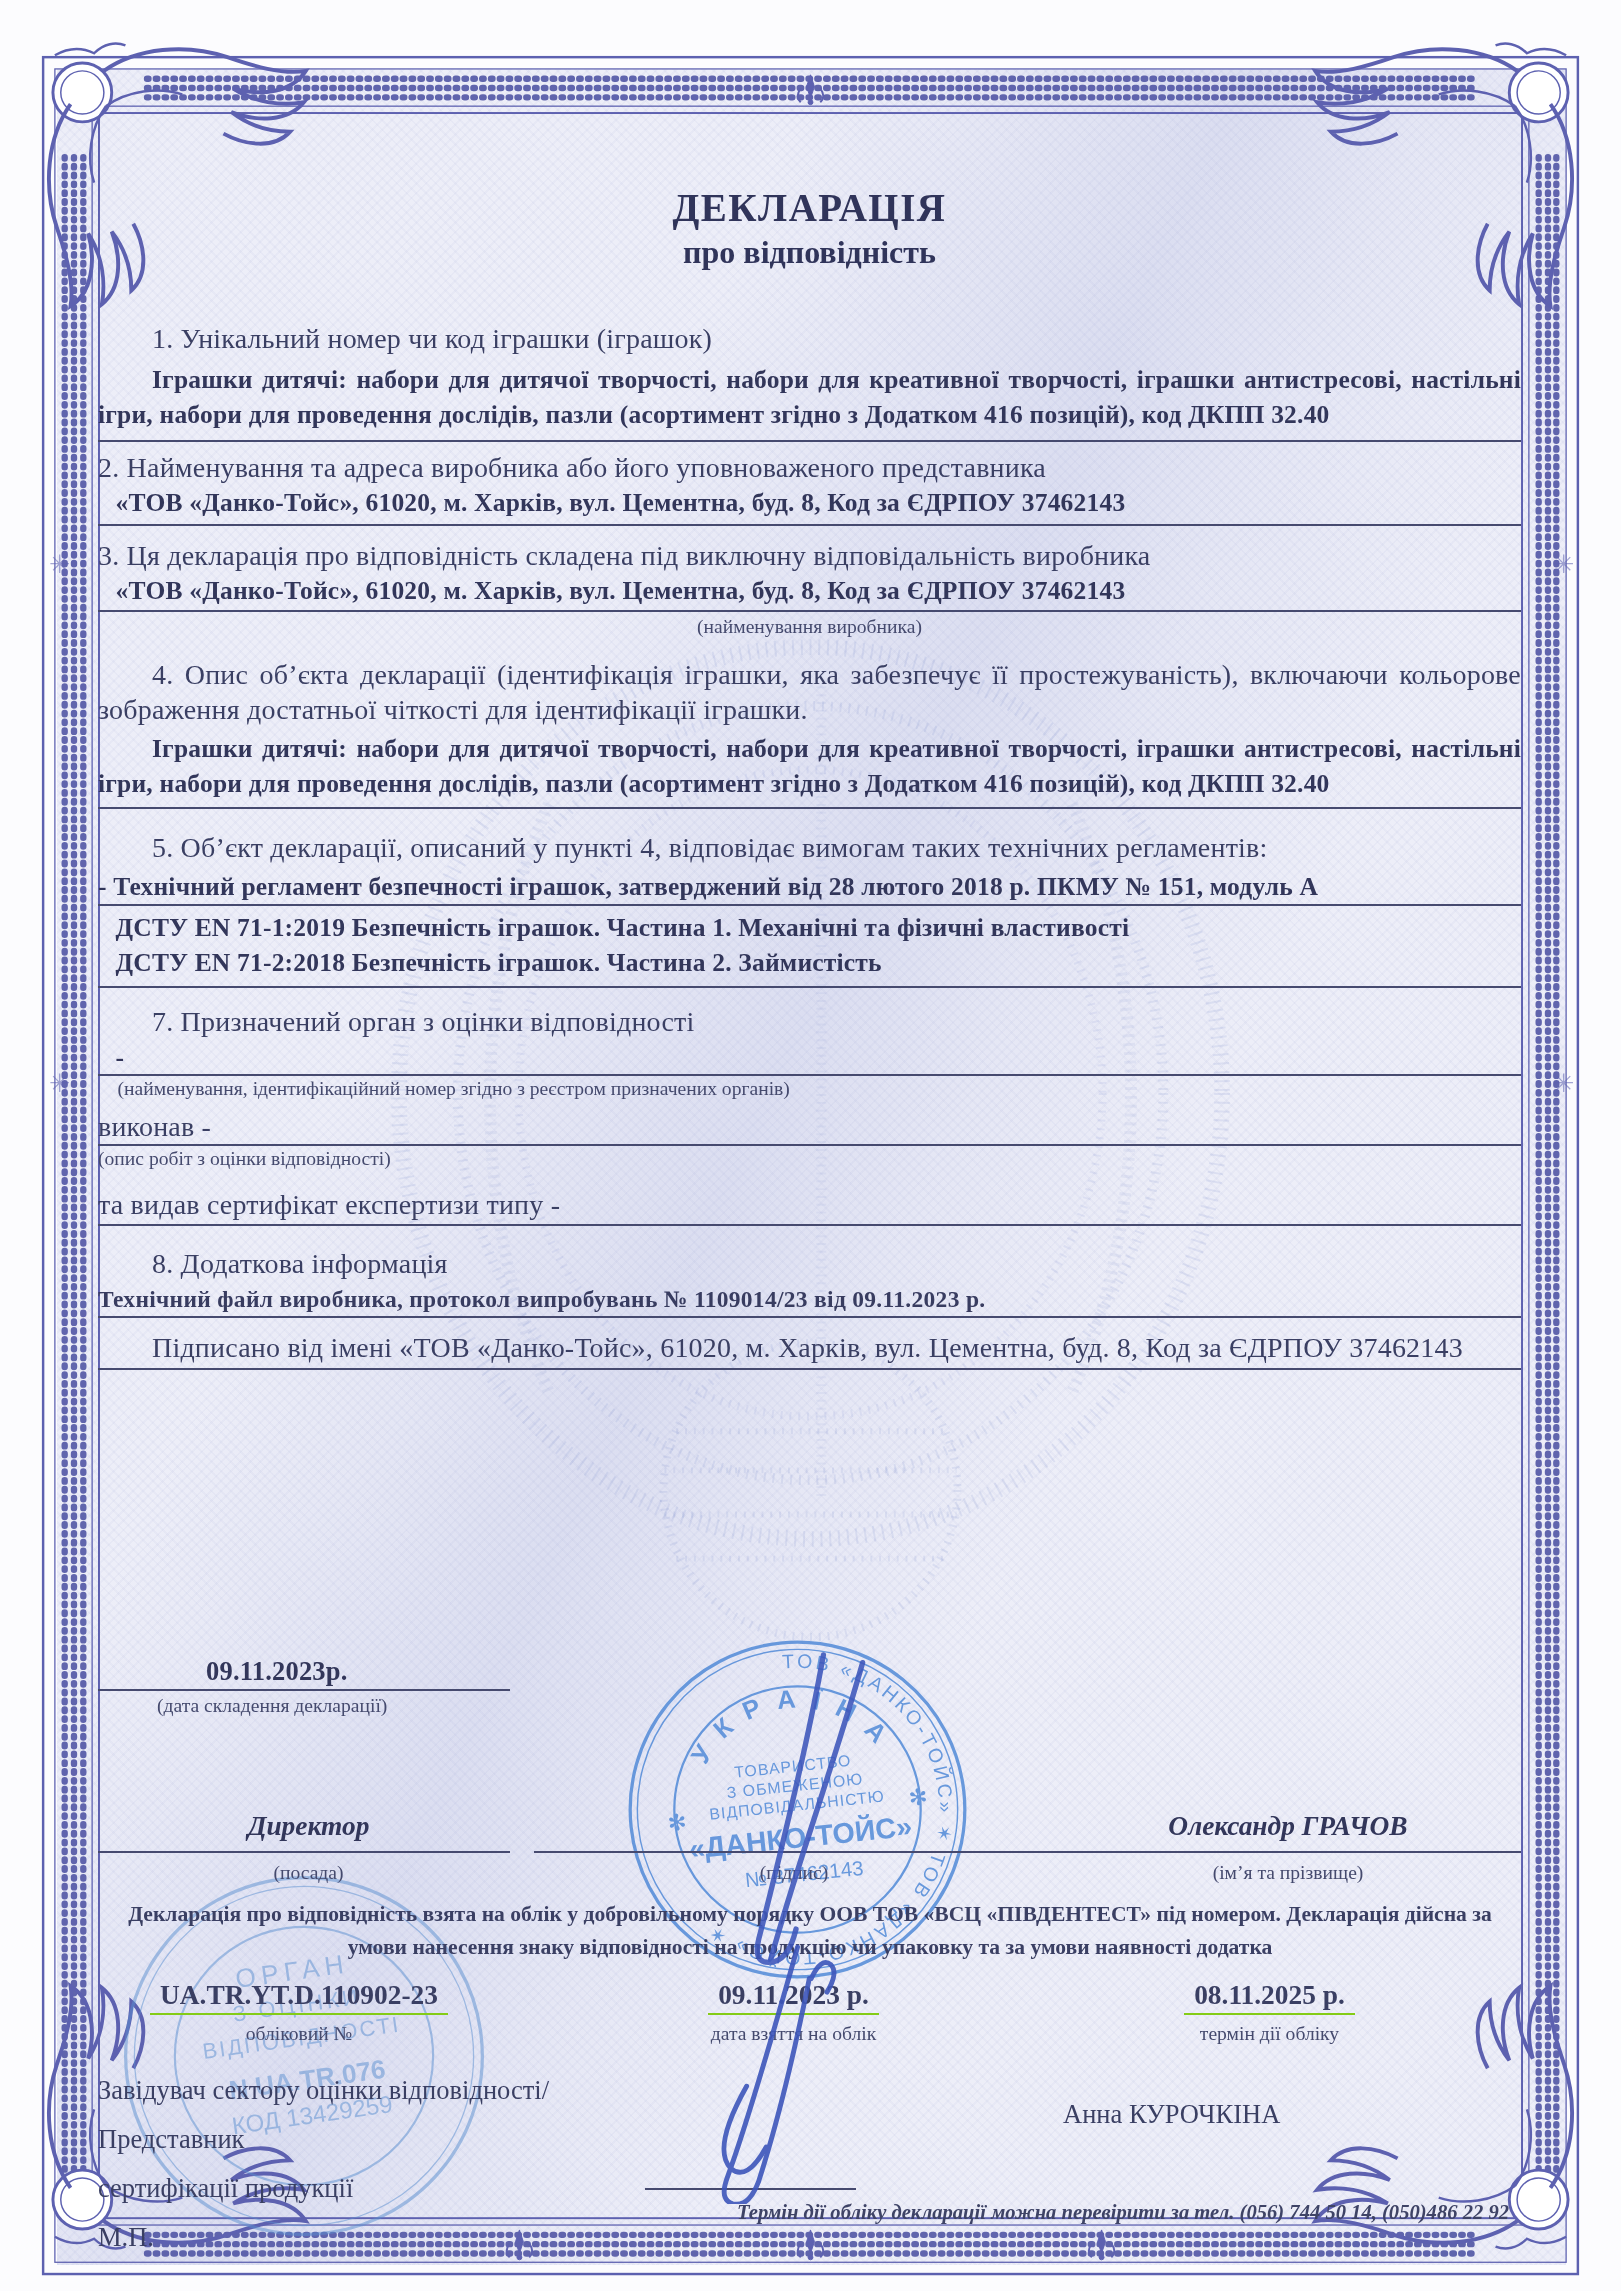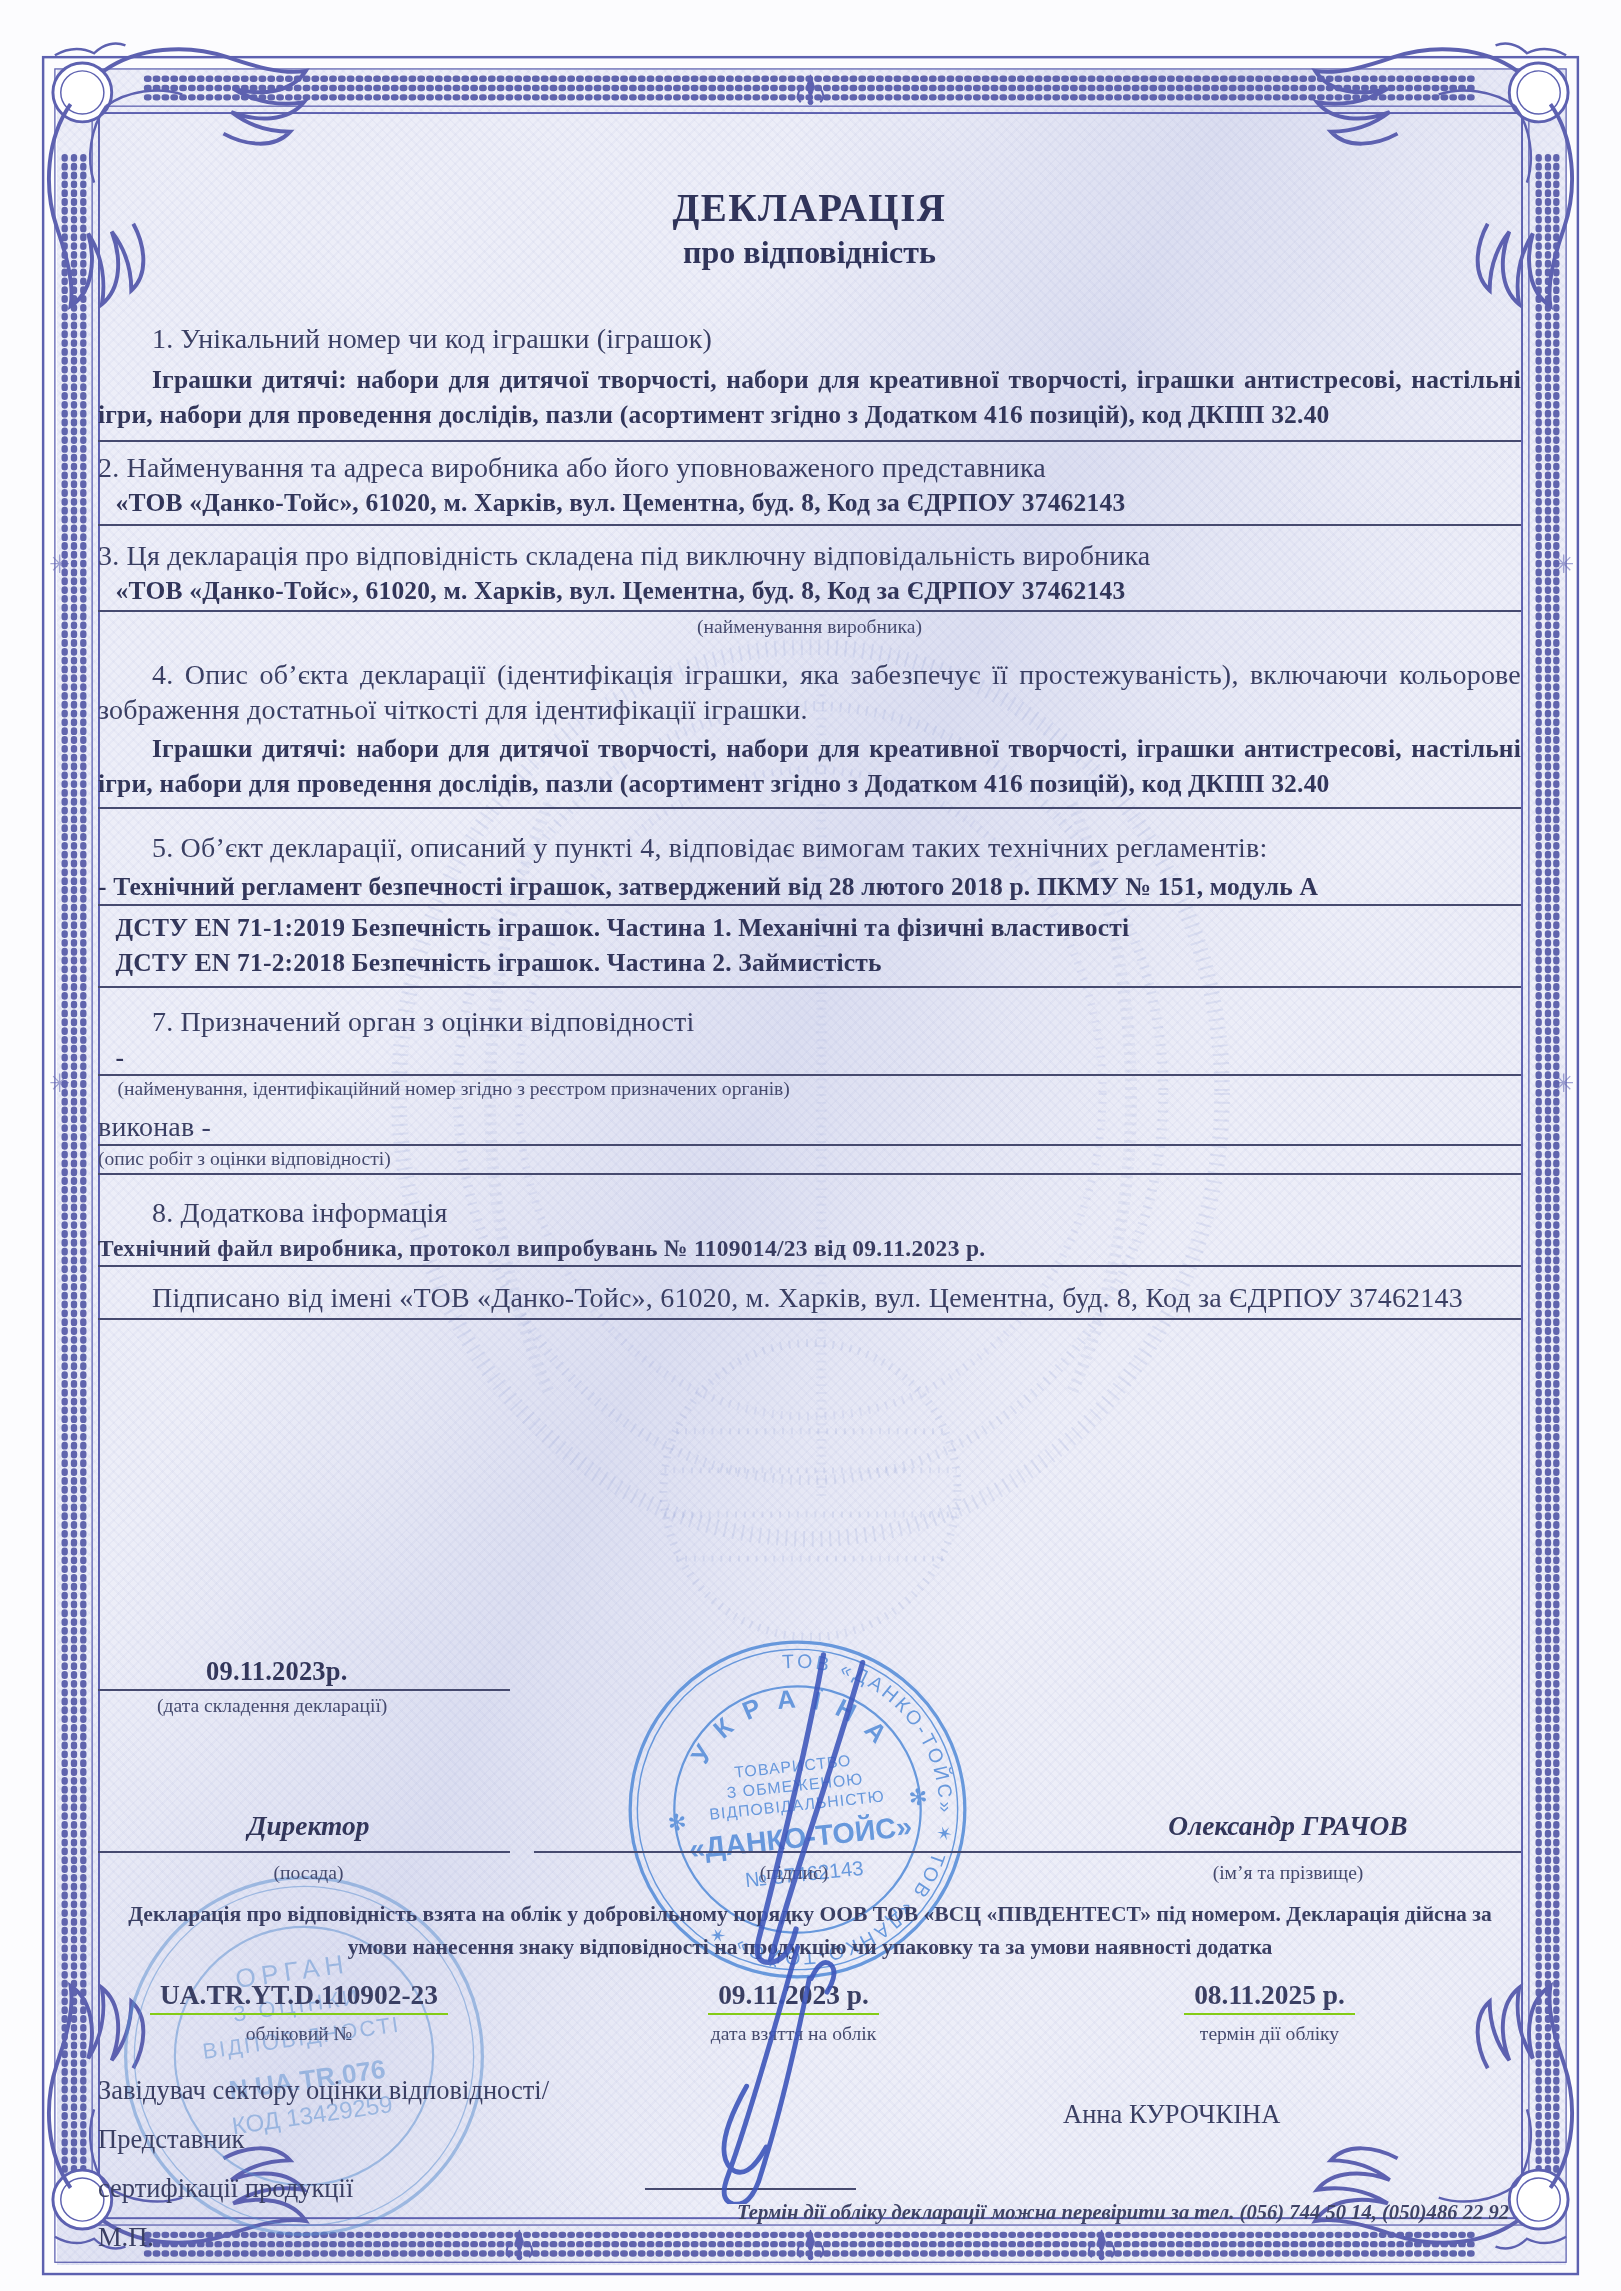--- a/index.html
+++ b/index.html
@@ -123,20 +123,21 @@
     <div class="b pl">ДСТУ EN 71-2:2018 Безпечність іграшок. Частина 2. Займистість</div>
     <div class="rule" style="margin-top:5.9px;"></div>
 
     <div class="h ind" style="margin-top:15.7px;">7. Призначений орган з оцінки відповідності</div>
     <div class="b pl" style="margin-top:2px;line-height:33px;">-</div>
     <div class="rule"></div>
     <div class="cap" style="padding-left:19.6px;">(найменування, ідентифікаційний номер згідно з реєстром призначених органів)</div>
     <div class="h" style="margin-top:7.8px;">виконав -</div>
     <div class="rule"></div>
     <div class="cap">(опис робіт з оцінки відповідності)</div>
+    <div class="h" style="margin-top:15.7px;">та видав сертифікат експертизи типу -</div>
     <div class="rule" style="margin-top:2px;"></div>
 
     <div class="h ind" style="margin-top:19.6px;">8. Додаткова інформація</div>
     <div class="b24" style="margin-top:2px;">Технічний файл виробника, протокол випробувань № 1109014/23 від 09.11.2023 р.</div>
     <div class="rule"></div>
 
     <div class="h just ind" style="margin-top:11.8px;line-height:37px;">Підписано від імені «ТОВ «Данко-Тойс», 61020,  м. Харків, вул. Цементна,  буд. 8,  Код за ЄДРПОУ 37462143</div>
     <div class="rule" style="margin-top:2px;"></div>
   </div>
 

